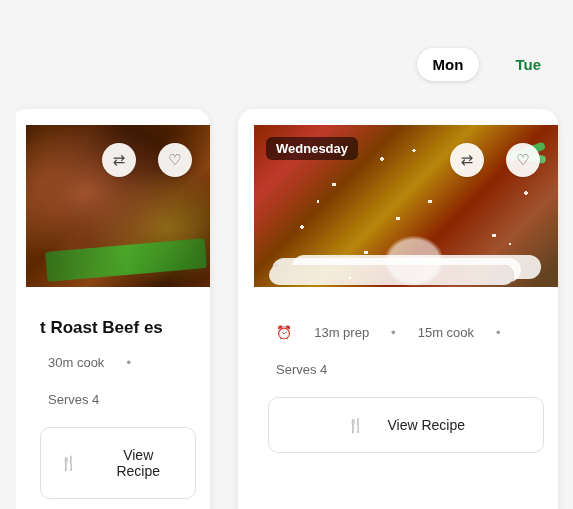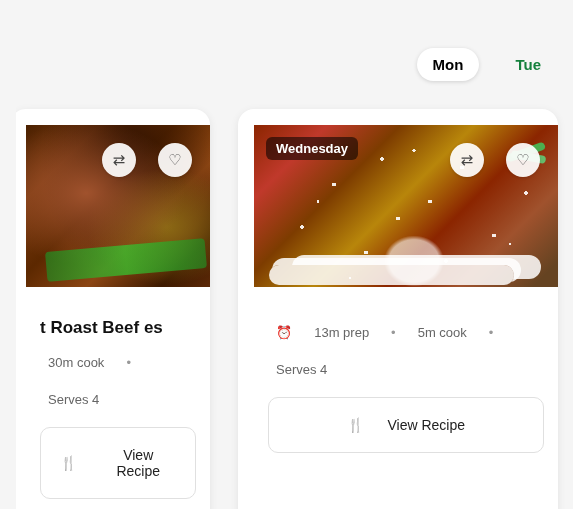--- a/index.html
+++ b/index.html
@@ -311,21 +311,21 @@
         <div class="card-actions">
           <button class="action-btn">⇄</button>
           <button class="action-btn heart">♡</button>
         </div>
       </div>
       <div class="card-body">
         <div class="recipe-meta">
           <span class="clock-icon">⏰</span>
           <span>13m prep</span>
           <span class="meta-dot">•</span>
-          <span>5m cook</span>
+          <span>15m cook</span>
           <span class="meta-dot">•</span>
           <span>Serves 4</span>
         </div>
         <button class="view-recipe-btn">
           <span class="utensil-icon">🍴</span>
           <span>View Recipe</span>
         </button>
       </div>
     </div>
 

